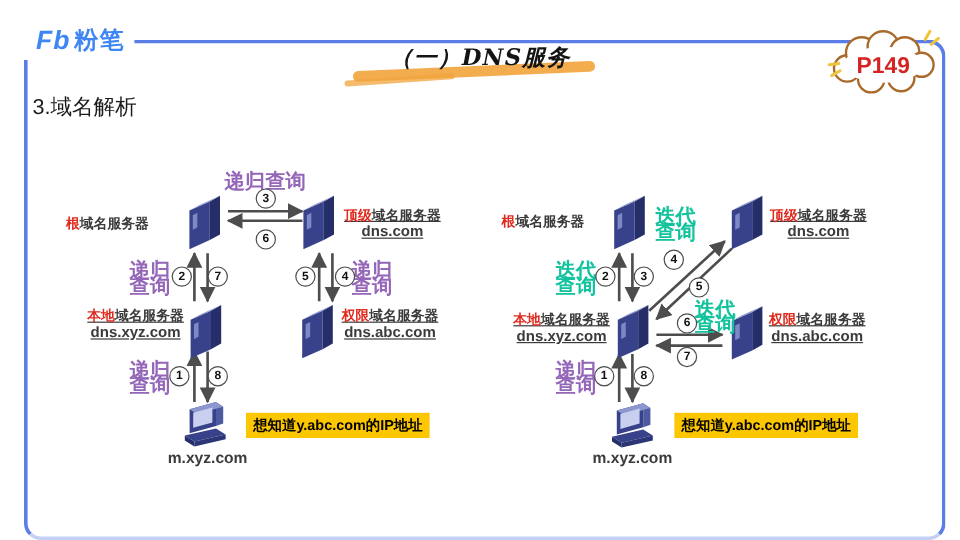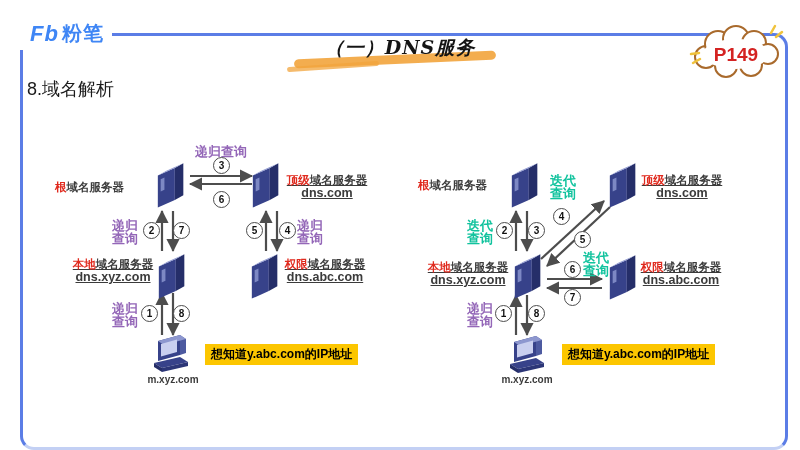--- a/index.html
+++ b/index.html
@@ -25,30 +25,30 @@
   .d-right{left:410px;top:105px;}
   .arrows{position:absolute;left:0;top:0;}
   .tower{position:absolute;width:34px;height:48px;}
   .pc{position:absolute;width:46px;height:42px;}
   .srv{position:absolute;font-size:11.5px;font-weight:700;color:#3b3b3b;line-height:13px;
        white-space:nowrap;}
   .srv .pfx{color:#e02a1e;}
   .srv .domain{font-size:12.5px;text-align:center;}
   .ctr{text-align:center;text-decoration:underline;}
   .rgt{text-align:left;}
-  .q{position:absolute;font-weight:700;font-size:13px;line-height:13px;text-align:center;
+  .q{position:absolute;font-weight:700;font-size:17px;line-height:13px;text-align:center;
      white-space:nowrap;}
   .purple{color:#9467b8;}
   .teal{color:#12c39e;}
   .step{position:absolute;width:15px;height:15px;border:1.5px solid #4d4d4d;border-radius:50%;
         background:#fff;font-size:10px;font-weight:700;color:#111;display:flex;
         align-items:center;justify-content:center;z-index:4;}
   .banner{position:absolute;background:#fcc600;color:#000;font-weight:700;font-size:12px;
           padding:2px 6px;white-space:nowrap;z-index:4;}
-  .client-label{position:absolute;font-weight:700;font-size:10px;color:#3b3b3b;width:100px;
+  .client-label{position:absolute;font-weight:700;font-size:13px;color:#3b3b3b;width:100px;
           text-align:center;}
 </style>
 </head>
 <body>
 
 <div class="slide">
 
   <div class="frame"></div>
   <div class="logo-patch"></div>
 
@@ -74,21 +74,21 @@
     <ellipse cx="50" cy="35" rx="33" ry="15" fill="#ffffff"></ellipse>
     <g stroke="#f0c33c" stroke-width="2.5" stroke-linecap="round">
       <line x1="7" y1="44" x2="14" y2="40"></line>
         <line x1="5" y1="35" x2="13" y2="34"></line>
       <line x1="89" y1="7" x2="85" y2="14"></line>
         <line x1="96" y1="13" x2="90" y2="18"></line>
     </g>
     <text x="50" y="42" text-anchor="middle" font-size="19" font-weight="bold" fill="#d42322" font-family="Liberation Sans, sans-serif">P149</text>
   </svg>
 
-  <div class="heading">8.域名解析</div>
+  <div class="heading">3.域名解析</div>
 
   <div class="diagram d-left">
     <svg class="arrows" width="380" height="290">
       <defs>
         <marker id="ahL" markerWidth="7" markerHeight="7" refX="5.5" refY="3" orient="auto">
           <path d="M0,0 L6,3 L0,6 z" fill="#4d4d4d"></path>
         </marker>
       </defs>
       <g stroke="#4d4d4d" stroke-width="2.2" fill="none">
         <line x1="170" y1="58" x2="232" y2="58" marker-end="url(#ahL)"></line>

